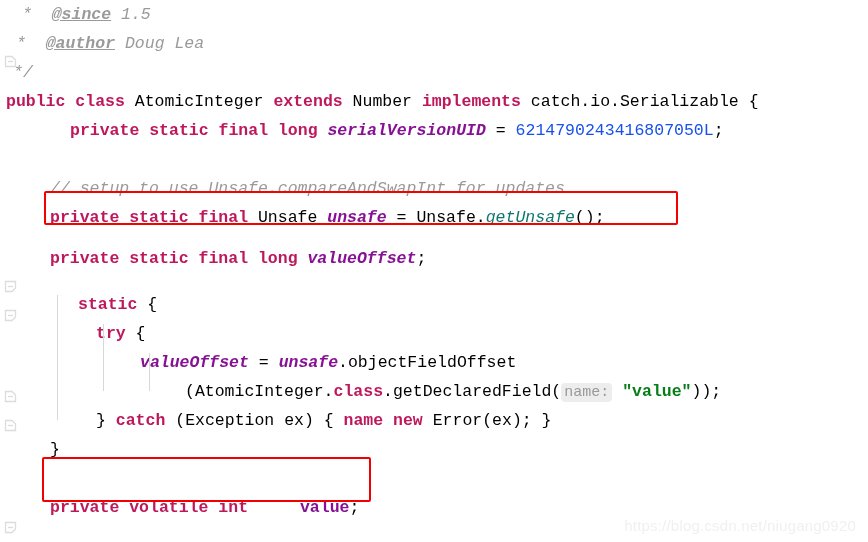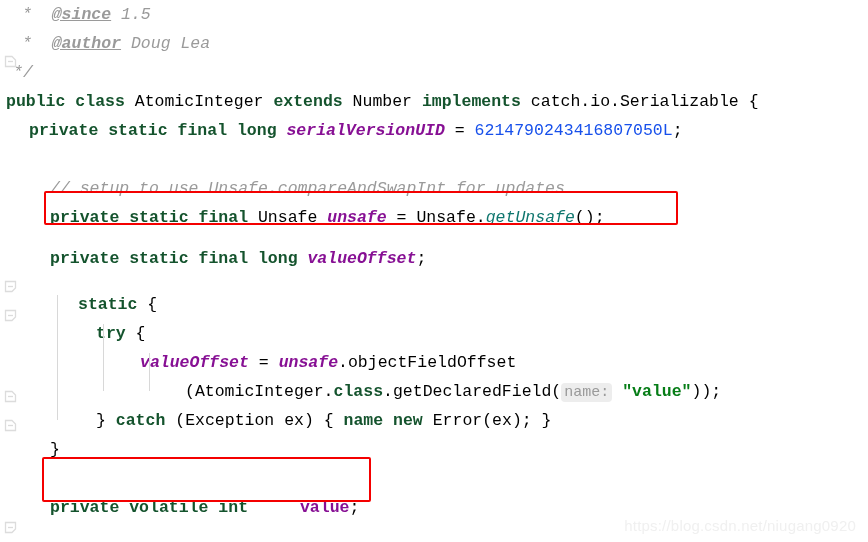--- a/index.html
+++ b/index.html
@@ -42,21 +42,21 @@
     left: 0;
     height: 29px;
     line-height: 29px;
     white-space: pre;
     font-size: 16.5px;
     letter-spacing: 0px;
     color: #000000;
   }
 
   
-  .kw   { color: #14532d; font-weight: bold; }
+  .kw   { color: #be185d; font-weight: bold; }
   .fld  { color: #871094; font-weight: bold; font-style: italic; }
   .fldp { color: #871094; font-weight: bold; margin-left: 42px; }
   .mth  { color: #0f766e; font-style: italic; }
   .num  { color: #1750EB; }
   .str  { color: #067D17; font-weight: bold; }
   .cmt  { color: #9a9a9a; font-style: italic; }
   .doc  { color: #9a9a9a; font-style: italic; }
   .tag  { color: #9a9a9a; font-weight: bold; font-style: italic; text-decoration: underline; }
   .pln  { color: #000000; }
   .hint {
@@ -134,24 +134,24 @@
       <div class="fold" style="top: 521px;">
         <svg width="13" height="13" viewBox="0 0 13 13">
           <path d="M1.5 1.5 H11.5 V8 L8 11.5 H1.5 Z" fill="none" stroke="#dcdcdc" stroke-width="1.3"></path>
           <path d="M4 6.5 H9" stroke="#dcdcdc" stroke-width="1.3"></path>
         </svg>
       </div>
     </div>
 
   <div id="code">
       <div class="line" style="top: 0px; padding-left: 22px;"><span class="doc">*  </span><span class="tag">@since</span><span class="doc"> 1.5</span></div>
-      <div class="line" style="top: 29px; padding-left: 22px;"><span class="doc">*  </span><span class="tag">@author</span><span class="doc"> Doug Lea</span></div>
+      <div class="line" style="top: 29px; padding-left: 16px;"><span class="doc">*  </span><span class="tag">@author</span><span class="doc"> Doug Lea</span></div>
       <div class="line" style="top: 58px; padding-left: 13px;"><span class="doc">*/</span></div>
       <div class="line" style="top: 87px; padding-left: 6px;"><span class="kw">public</span><span class="pln"> </span><span class="kw">class</span><span class="pln"> AtomicInteger </span><span class="kw">extends</span><span class="pln"> Number </span><span class="kw">implements</span><span class="pln"> catch.io.Serializable {</span></div>
-      <div class="line" style="top: 116px; padding-left: 29px;"><span class="kw">private static final long</span><span class="pln"> </span><span class="fld">serialVersionUID</span><span class="pln"> = </span><span class="num">6214790243416807050L</span><span class="pln">;</span></div>
+      <div class="line" style="top: 116px; padding-left: 70px;"><span class="kw">private static final long</span><span class="pln"> </span><span class="fld">serialVersionUID</span><span class="pln"> = </span><span class="num">6214790243416807050L</span><span class="pln">;</span></div>
       <div class="line" style="top: 145px; padding-left: 0px;"></div>
       <div class="line" style="top: 174px; padding-left: 50px;"><span class="cmt">// setup to use Unsafe.compareAndSwapInt for updates</span></div>
       <div class="line" style="top: 203px; padding-left: 50px;"><span class="kw">private static final</span><span class="pln"> Unsafe </span><span class="fld">unsafe</span><span class="pln"> = Unsafe.</span><span class="mth">getUnsafe</span><span class="pln">();</span></div>
       <div class="line" style="top: 244px; padding-left: 50px;"><span class="kw">private static final long</span><span class="pln"> </span><span class="fld">valueOffset</span><span class="pln">;</span></div>
       <div class="line" style="top: 261px; padding-left: 0px;"></div>
       <div class="line" style="top: 290px; padding-left: 78px;"><span class="kw">static</span><span class="pln"> {</span></div>
       <div class="line" style="top: 319px; padding-left: 96px;"><span class="kw">try</span><span class="pln"> {</span></div>
       <div class="line" style="top: 348px; padding-left: 140px;"><span class="fld">valueOffset</span><span class="pln"> = </span><span class="fld">unsafe</span><span class="pln">.objectFieldOffset</span></div>
       <div class="line" style="top: 377px; padding-left: 185px;"><span class="pln">(AtomicInteger.</span><span class="kw">class</span><span class="pln">.getDeclaredField(</span><span class="hint">name:</span><span class="pln"> </span><span class="str">"value"</span><span class="pln">));</span></div>
       <div class="line" style="top: 406px; padding-left: 96px;"><span class="pln">} </span><span class="kw">catch</span><span class="pln"> (Exception ex) { </span><span class="kw">name new</span><span class="pln"> Error(ex); }</span></div>

